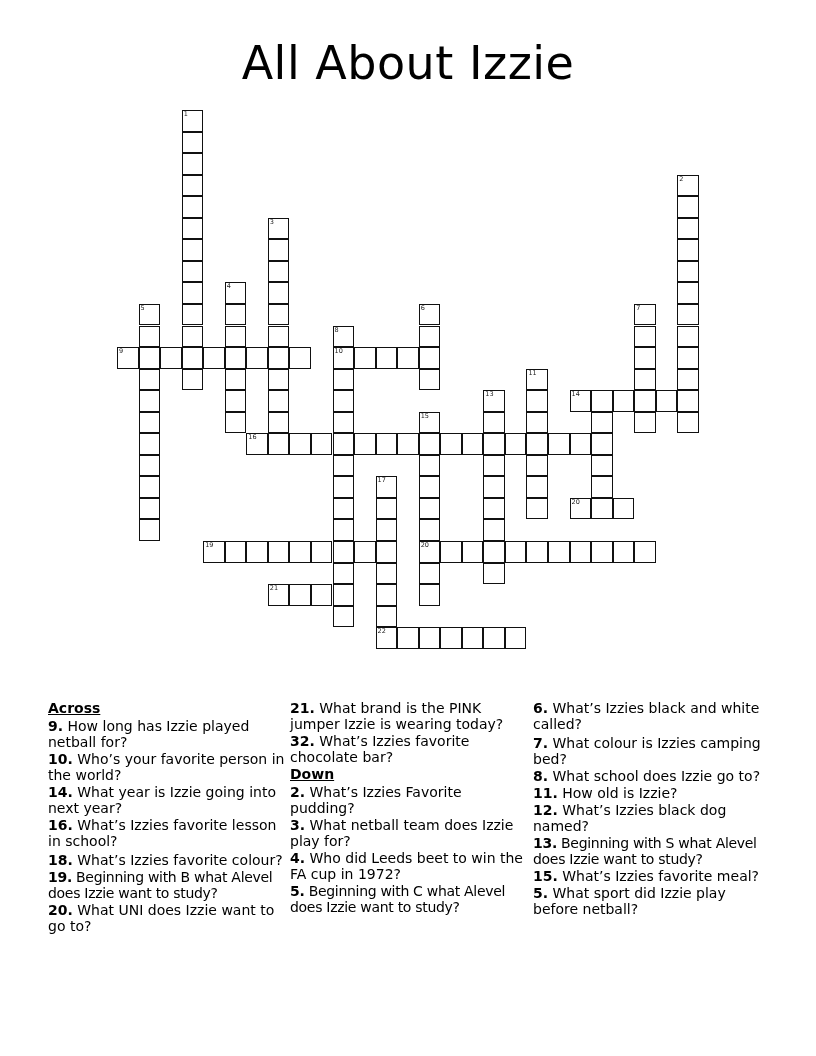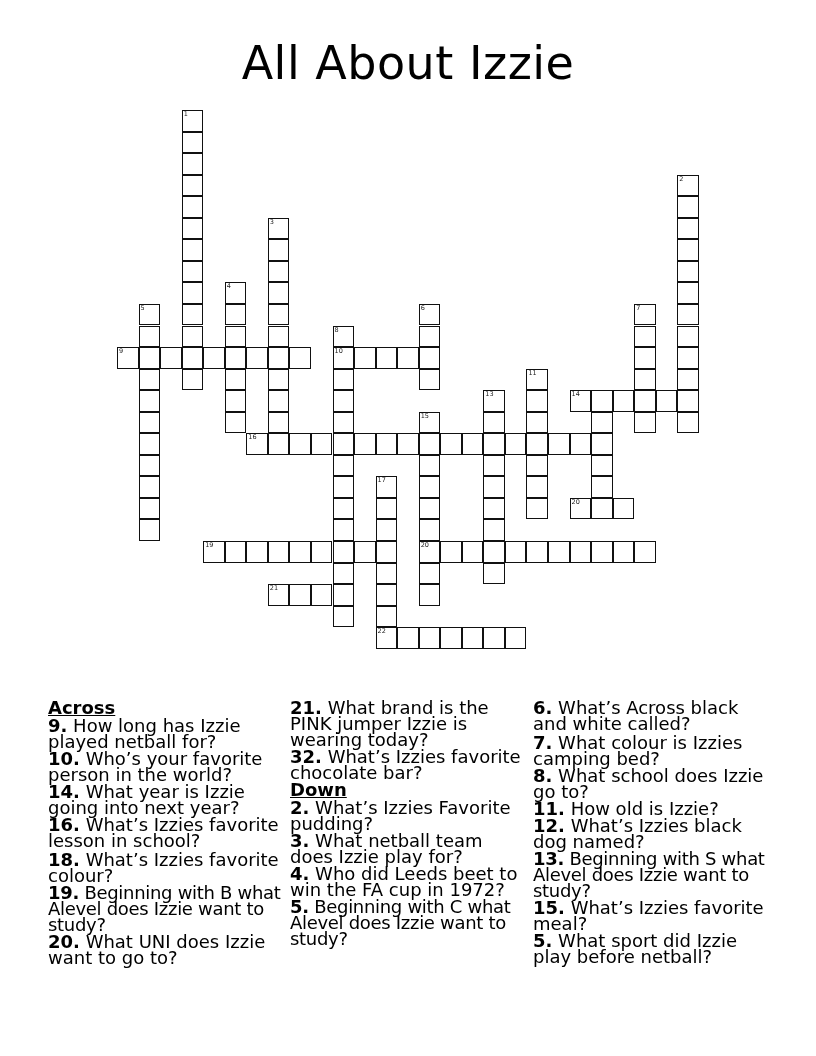--- a/index.html
+++ b/index.html
@@ -1,21 +1,21 @@
 <!DOCTYPE html>
 <html><head>
 <meta charset="utf-8">
 <style>
   html, body { margin:0; padding:0; background:#ffffff; }
   body { width:816px; height:1056px; position:relative; overflow:hidden; font-family:"DejaVu Sans", sans-serif; color:#000; }
   .title { position:absolute; left:0; top:36px; width:816px; text-align:center; font-size:46px; font-weight:normal; letter-spacing:0.5px; }
   .grid { position:absolute; left:0; top:0; width:816px; height:680px; }
   .cell { position:absolute; width:21.55px; height:21.55px; box-sizing:border-box; border:1.4px solid #111; background:#fff; }
   .cell .num { position:absolute; left:1px; top:0px; font-size:6.5px; line-height:7px; color:#222; font-family:"DejaVu Sans", sans-serif; }
-  .clues { position:absolute; top:700px; font-size:18px; line-height:16px; }
+  .clues { position:absolute; top:700px; font-size:14px; line-height:16px; }
   .col1 { left:48px; width:240px; }
   .col2 { left:290px; width:240px; }
   .col3 { left:533px; width:240px; }
   .heading { font-weight:bold; text-decoration:underline; margin-bottom:2px; display:block; }
   .clue { margin-bottom:1px; }
   .clue b { font-weight:bold; }
 </style>
 </head>
 <body>
 
@@ -250,21 +250,21 @@
   <div class="clue"><b>21.</b> <span>What brand is the PINK jumper Izzie is wearing today?</span></div>
   <div class="clue"><b>32.</b> <span>What’s Izzies favorite chocolate bar?</span></div>
   <span class="heading">Down</span>
   <div class="clue"><b>2.</b> <span>What’s Izzies Favorite pudding?</span></div>
   <div class="clue"><b>3.</b> <span>What netball team does Izzie play for?</span></div>
   <div class="clue"><b>4.</b> <span>Who did Leeds beet to win the FA cup in 1972?</span></div>
   <div class="clue" style="letter-spacing:-0.3px"><b>5.</b> <span>Beginning with C what Alevel does Izzie want to study?</span></div>
 </div>
 
 <div class="clues col3">
-  <div class="clue" style="margin-bottom:3px"><b>6.</b> <span>What’s Across black and white called?</span></div>
+  <div class="clue" style="margin-bottom:3px"><b>6.</b> <span>What’s Izzies black and white called?</span></div>
   <div class="clue"><b>7.</b> <span>What colour is Izzies camping bed?</span></div>
   <div class="clue"><b>8.</b> <span>What school does Izzie go to?</span></div>
   <div class="clue"><b>11.</b> <span>How old is Izzie?</span></div>
   <div class="clue"><b>12.</b> <span>What’s Izzies black dog named?</span></div>
   <div class="clue" style="letter-spacing:-0.3px"><b>13.</b> <span>Beginning with S what Alevel does Izzie want to study?</span></div>
   <div class="clue"><b>15.</b> <span>What’s Izzies favorite meal?</span></div>
   <div class="clue"><b>5.</b> <span>What sport did Izzie play before netball?</span></div>
 </div>
 
 </body></html>

